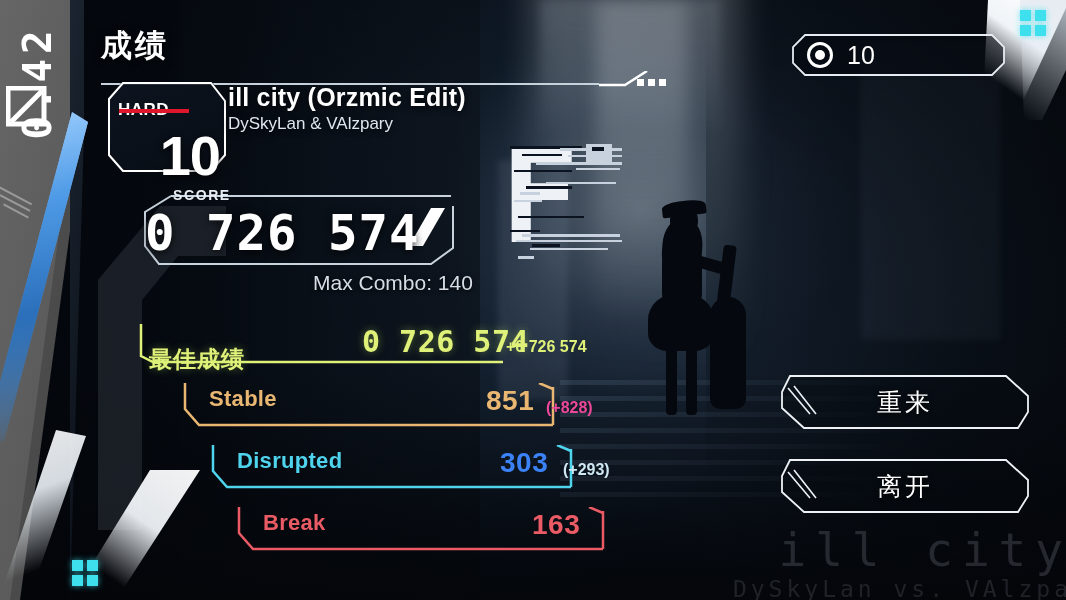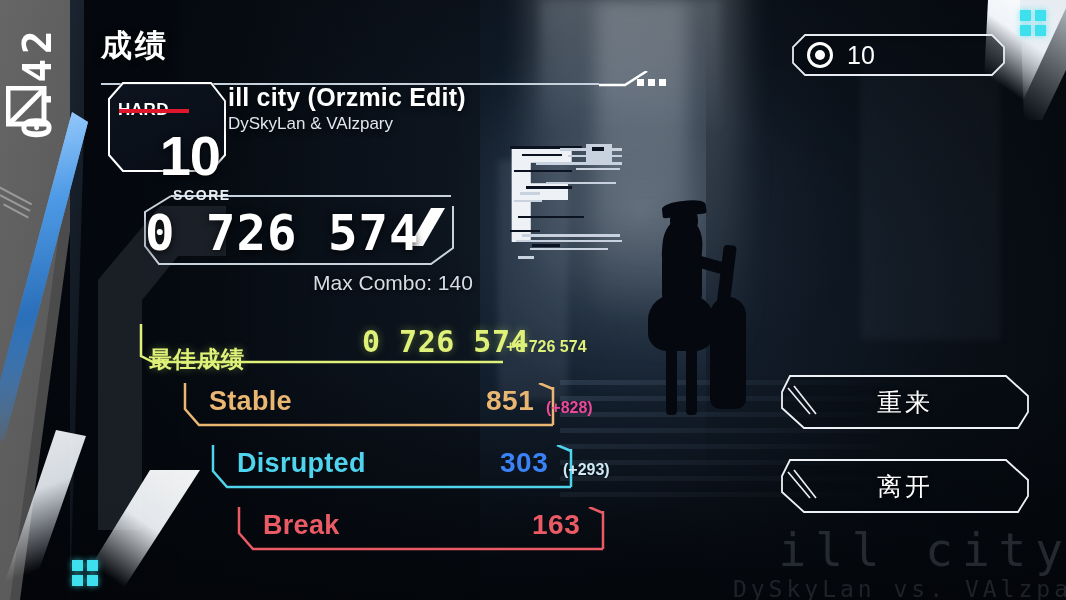--- a/index.html
+++ b/index.html
@@ -223,21 +223,21 @@
     text-shadow:0 0 9px rgba(200,240,100,.4);
   }
   .best-delta {
     position:absolute; left:369px; top:14px; font-family:Liberation Sans, sans-serif;
     font-size:16px; font-weight:700; color:#dff178;
   }
 
   
   .jrow { position:absolute; height:46px; }
   .jrow .jname {
-    position:absolute; left:26px; top:3px; font-size:27px; font-weight:700; letter-spacing:.3px;
+    position:absolute; left:26px; top:3px; font-size:22px; font-weight:700; letter-spacing:.3px;
   }
   .jrow .jval {
     position:absolute; top:2px; font-size:28px; font-weight:700; letter-spacing:.5px;
   }
   .jrow .jdelta {
     position:absolute; top:16px; font-size:16px; font-weight:700;
   }
   #row-stable    { left:183px; top:383px; width:420px; }
   #row-disrupted { left:211px; top:445px; width:420px; }
   #row-break     { left:237px; top:507px; width:420px; }

